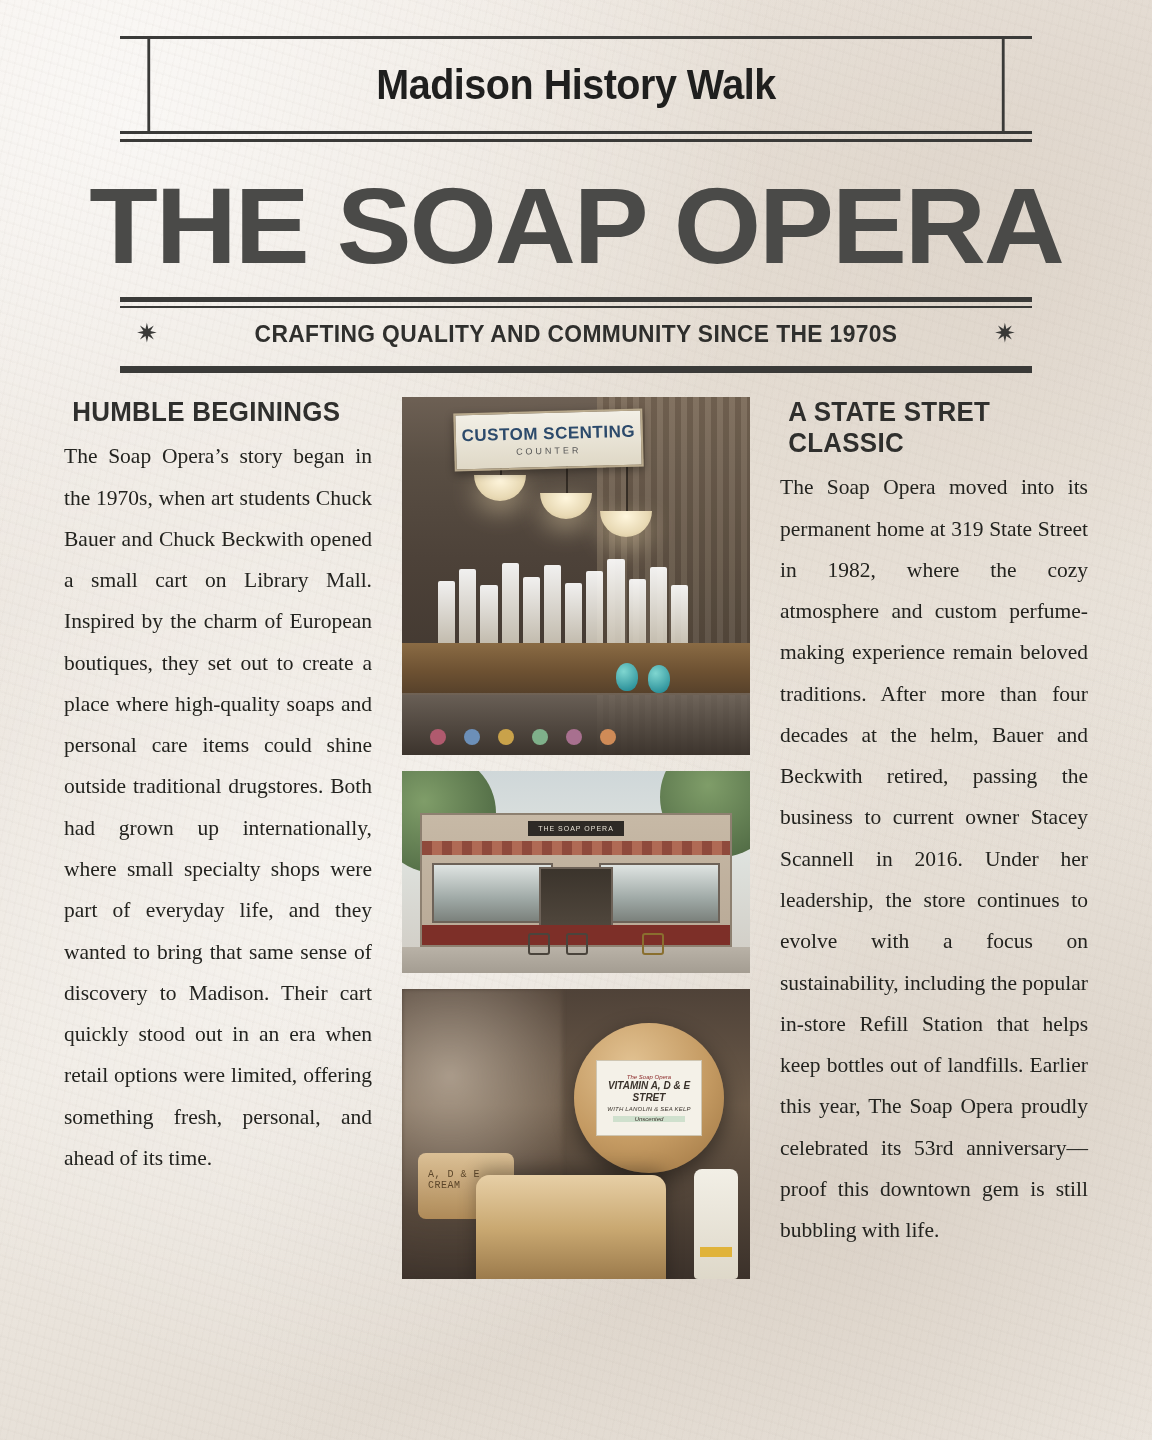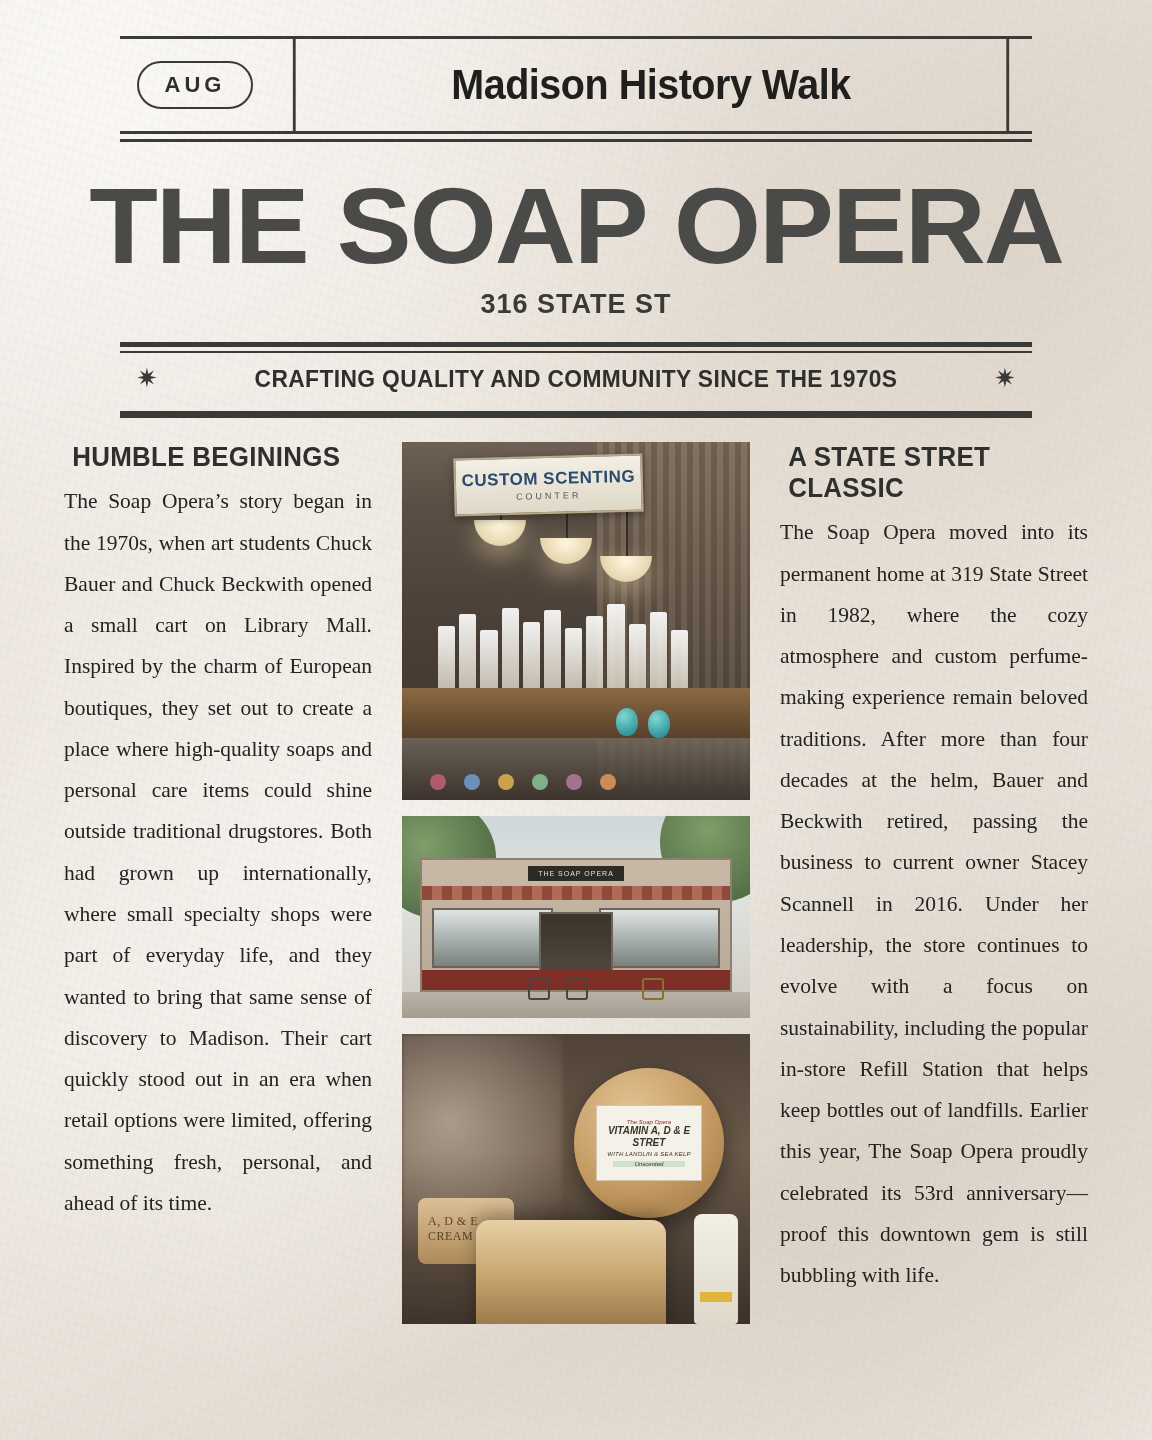--- a/index.html
+++ b/index.html
@@ -320,42 +320,38 @@
     background: linear-gradient(180deg, #f2efe6 0%, #ded8c9 100%);
   }
   .p3-tube i { position: absolute; left: 6px; right: 6px; bottom: 22px; height: 10px; background: #e0b33a; }
   .p3-sidejar {
     position: absolute; left: 16px; bottom: 60px; width: 96px; height: 66px;
     border-radius: 8px;
     background: linear-gradient(180deg, #e5c99c 0%, #b9925c 100%);
     opacity: 0.9;
   }
   .p3-sidejar span {
-    position: absolute; left: 10px; top: 16px; font-family: Liberation Serif, serif;
-    font-size: 12px; color: #5a4326; letter-spacing: 0.5px;
+    position: absolute; left: 10px; top: 16px; font-family: Liberation Mono, monospace;
+    font-size: 10px; color: #5a4326; letter-spacing: 0.5px;
   }
 </style>
 </head>
 <body>
 
 <div class="paper"></div>
 
 <div class="sheet">
 
   <div class="masthead">
-    <div class="badge">
-      <div class="badge-pill">AUG</div>
-    </div>
     <div class="masthead-title">Madison History Walk</div>
   </div>
   <div class="masthead-rule"></div>
 
   <div class="title-block">
     <div class="headline">THE SOAP OPERA</div>
-    <div class="subaddress">316 STATE ST</div>
   </div>
 
   <div class="tagline-wrap">
     <div class="rule-thick"></div>
     <div class="rule-thin"></div>
     <div class="tagline">
       <span class="star">✷</span>
       <span class="tagline-text">CRAFTING QUALITY AND COMMUNITY SINCE THE 1970S</span>
       <span class="star">✷</span>
     </div>

